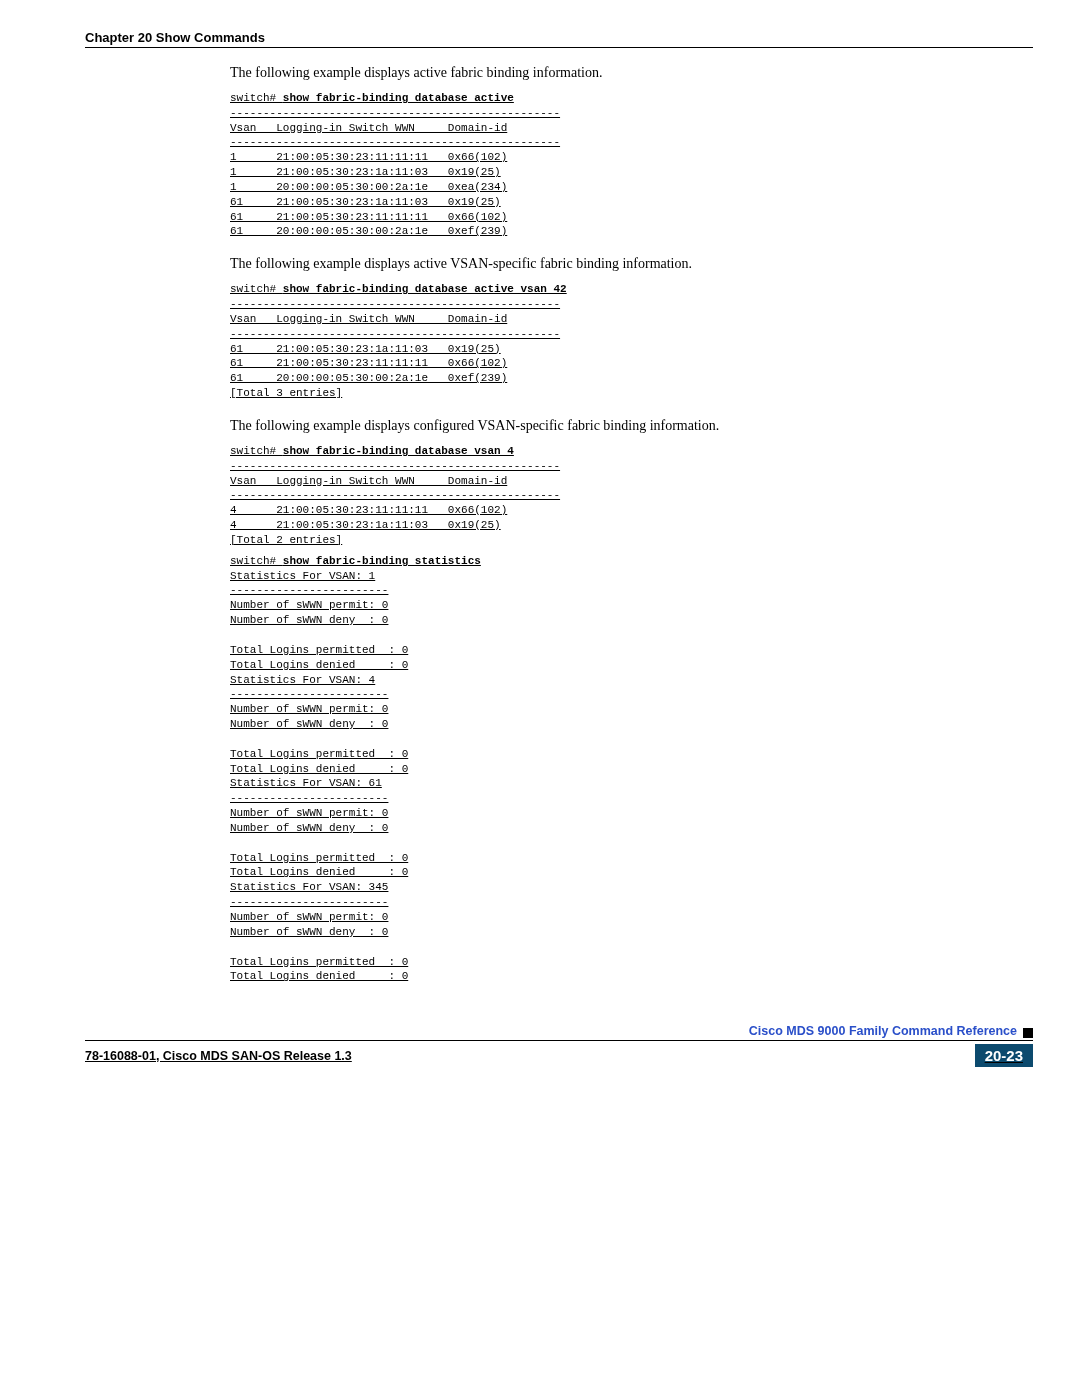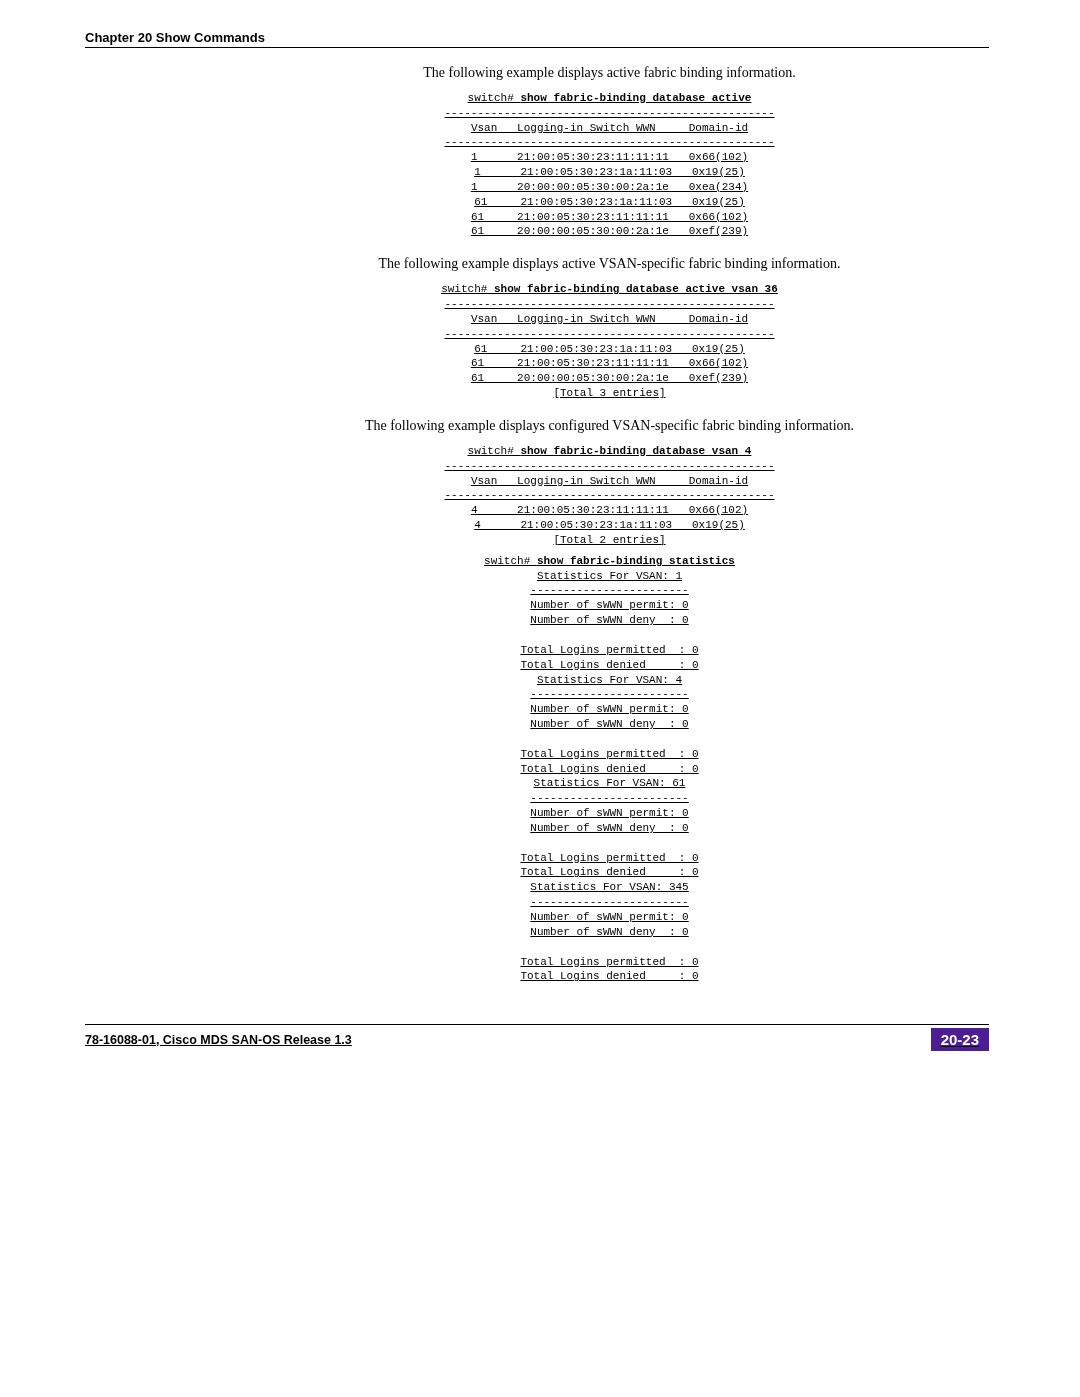--- a/index.html
+++ b/index.html
@@ -4,23 +4,22 @@
 <style>
   body {
     margin: 0;
     padding: 0;
     background: #fff;
     font-family: "Times New Roman", Times, serif;
     color: #000;
     width: 1080px;
   }
   .page {
-    padding: 30px 91px 30px 85px;
+    padding: 30px 47px 30px 85px;
     box-sizing: border-box;
-    text-align: center;
   }
   .header-row {
     display: flex;
     justify-content: space-between;
     align-items: flex-start;
     font-family: Arial, Helvetica, sans-serif;
     font-size: 13px;
     font-weight: bold;
     padding-bottom: 2px;
   }
@@ -96,21 +95,21 @@
   }
   .footer-marker {
     display: inline-block;
     width: 10px;
     height: 10px;
     background: #000;
     margin-left: 6px;
     vertical-align: middle;
   }
   .page-num {
-    background: #4c1d95;
+    background: #0c4a6e;
     color: #fff;
     padding: 3px 10px;
     font-family: Arial, Helvetica, sans-serif;
     font-weight: bold;
     font-size: 15px;
   }
   .footer-right-box {
     display: flex;
     align-items: center;
   }
@@ -133,21 +132,21 @@
 Vsan   Logging-in Switch WWN     Domain-id
 --------------------------------------------------
 1      21:00:05:30:23:11:11:11   0x66(102)
 1      21:00:05:30:23:1a:11:03   0x19(25)
 1      20:00:00:05:30:00:2a:1e   0xea(234)
 61     21:00:05:30:23:1a:11:03   0x19(25)
 61     21:00:05:30:23:11:11:11   0x66(102)
 61     20:00:00:05:30:00:2a:1e   0xef(239)</span></pre>
 
     <p class="para">The following example displays active VSAN-specific fabric binding information.</p>
-    <pre><span class="prompt">switch# </span><span class="cmd">show fabric-binding database active vsan 36</span>
+    <pre><span class="prompt">switch# </span><span class="cmd">show fabric-binding database active vsan 42</span>
 <span>--------------------------------------------------
 Vsan   Logging-in Switch WWN     Domain-id
 --------------------------------------------------
 61     21:00:05:30:23:1a:11:03   0x19(25)
 61     21:00:05:30:23:11:11:11   0x66(102)
 61     20:00:00:05:30:00:2a:1e   0xef(239)
 [Total 3 entries]</span></pre>
 
     <p class="para">The following example displays configured VSAN-specific fabric binding information.</p>
     <pre><span class="prompt">switch# </span><span class="cmd">show fabric-binding database vsan 4</span>
@@ -184,20 +183,24 @@
 ------------------------
 Number of sWWN permit: 0
 Number of sWWN deny  : 0
 
 Total Logins permitted  : 0
 Total Logins denied     : 0</span></pre>
 
   </div>
 
   <div class="footer">
+    <div class="footer-top">
+      <span>Cisco MDS 9000 Family Command Reference</span>
+      <span class="footer-marker"></span>
+    </div>
     <div class="footer-rule"></div>
     <div class="footer-bottom">
       <span>78-16088-01, Cisco MDS SAN-OS Release 1.3</span>
       <span class="footer-right-box">
         <span class="page-num">20-23</span>
       </span>
     </div>
   </div>
 
 </div>

